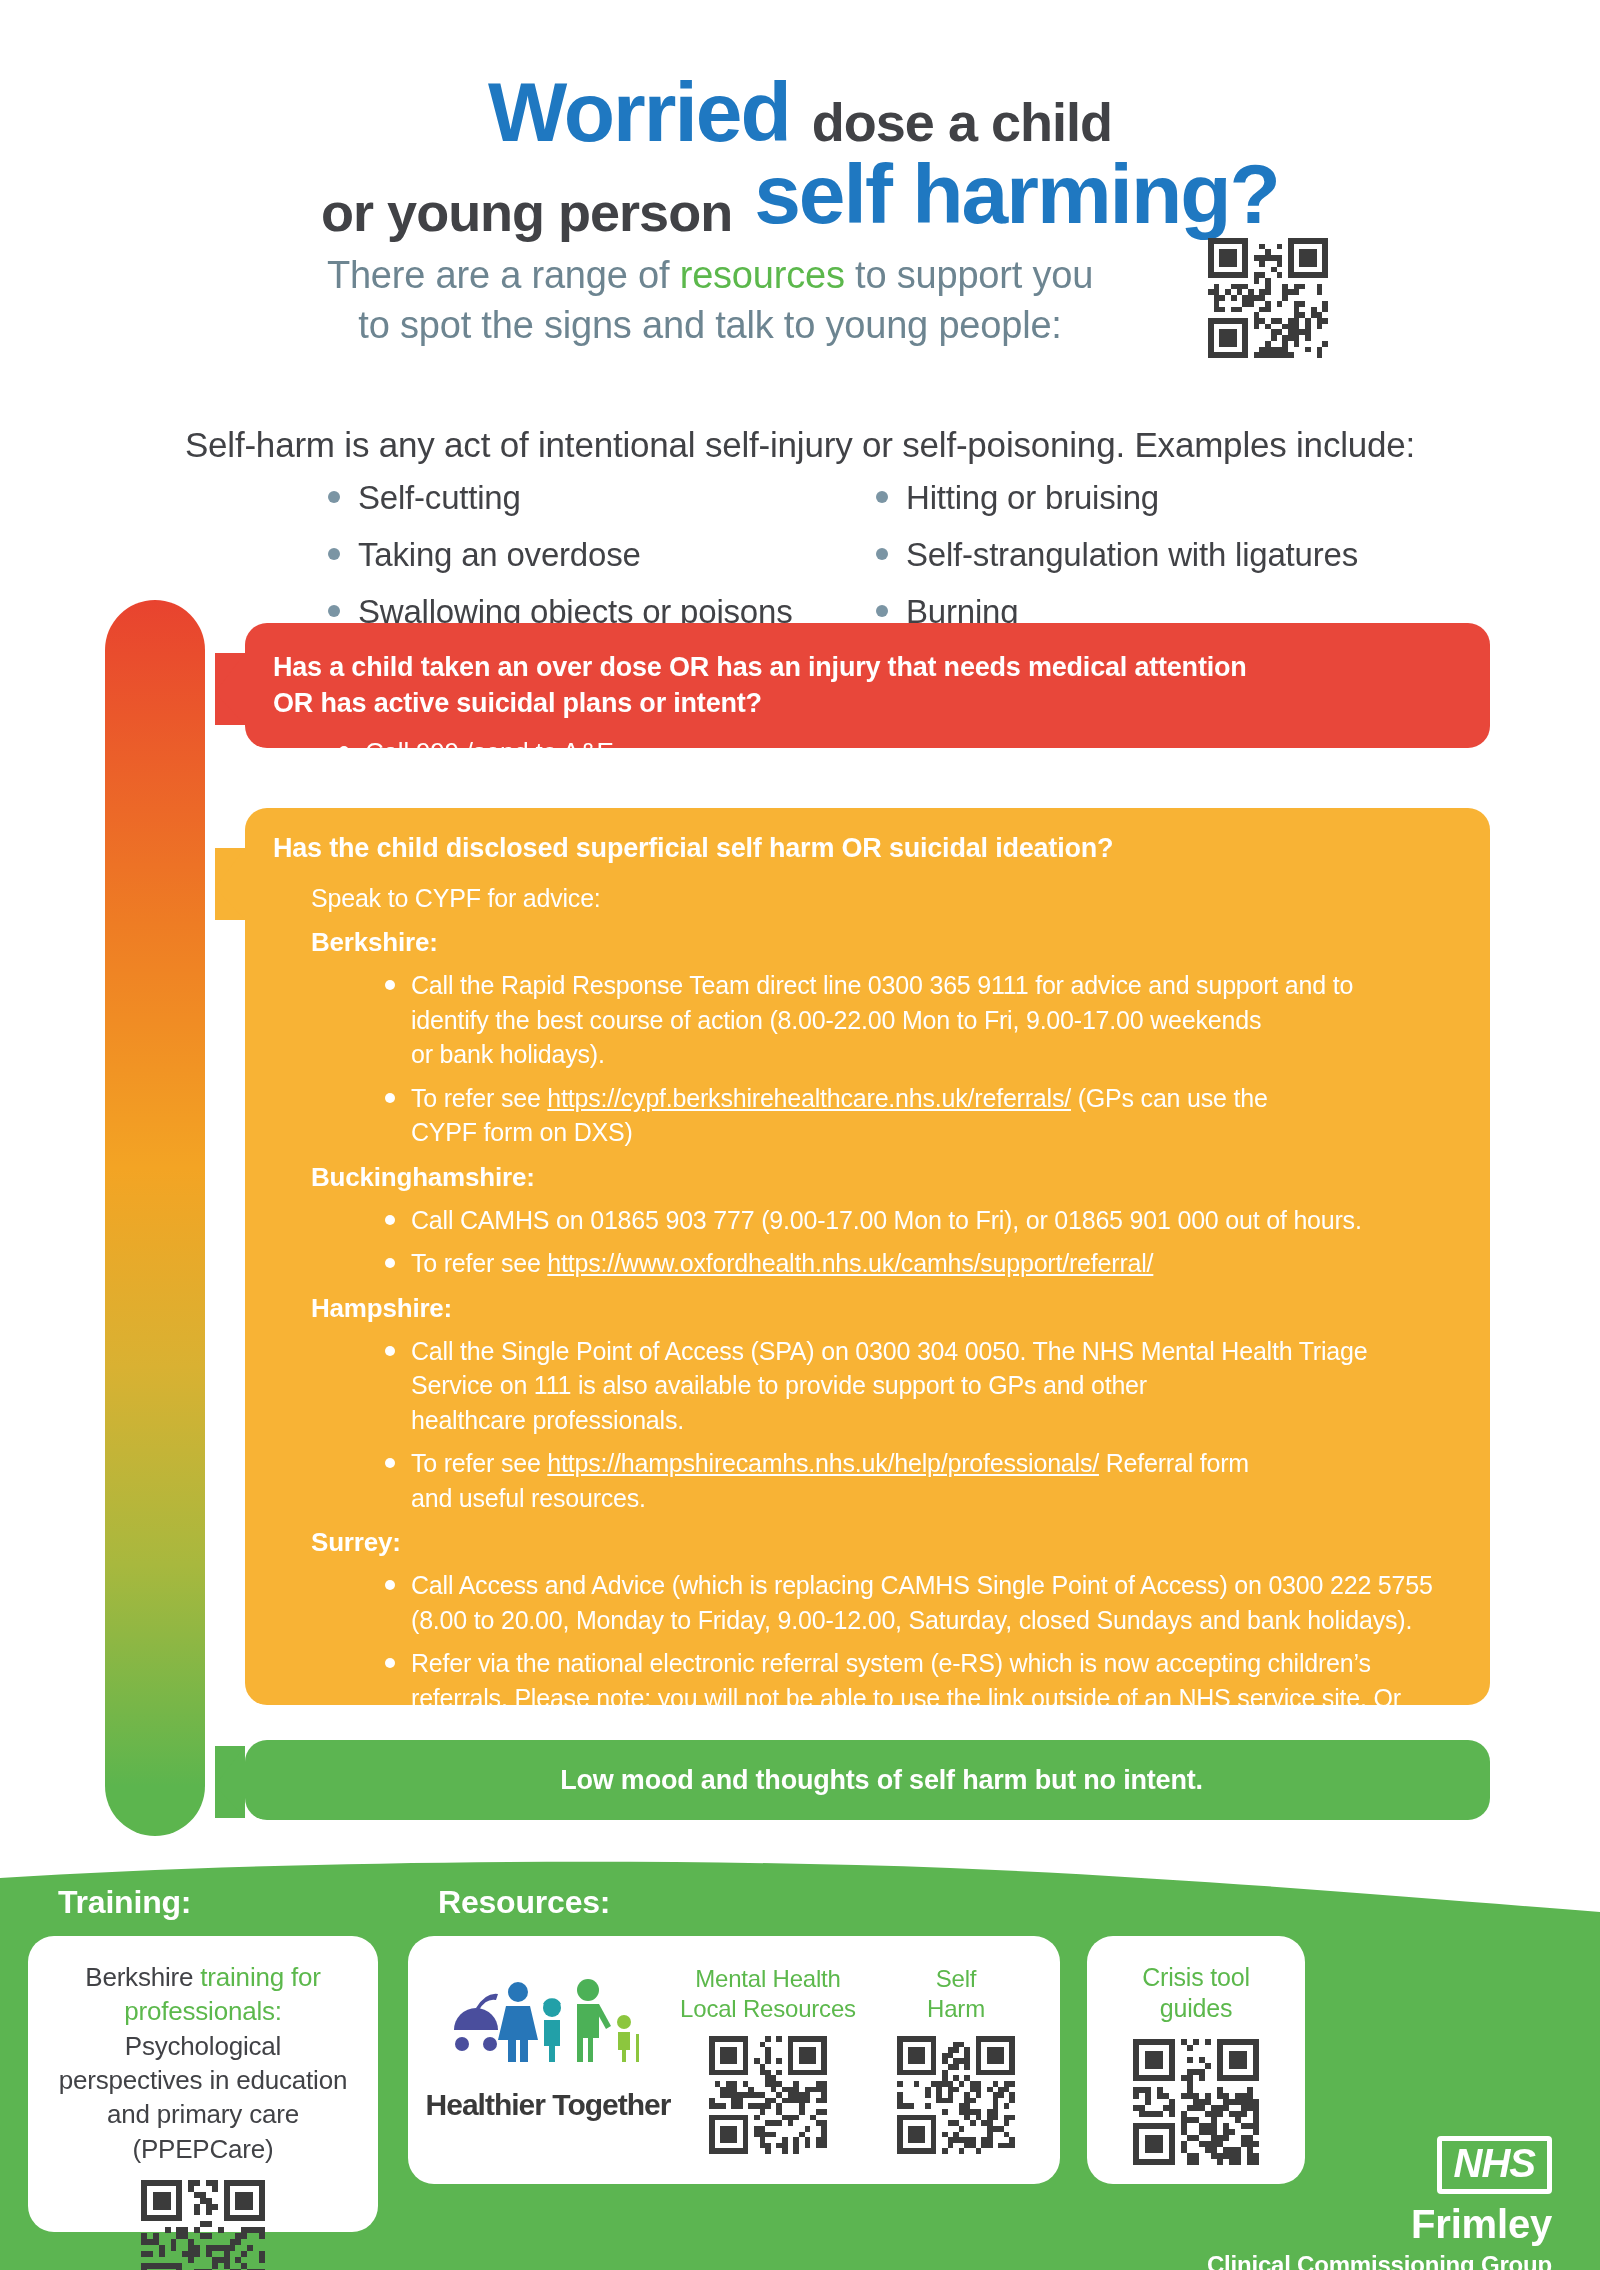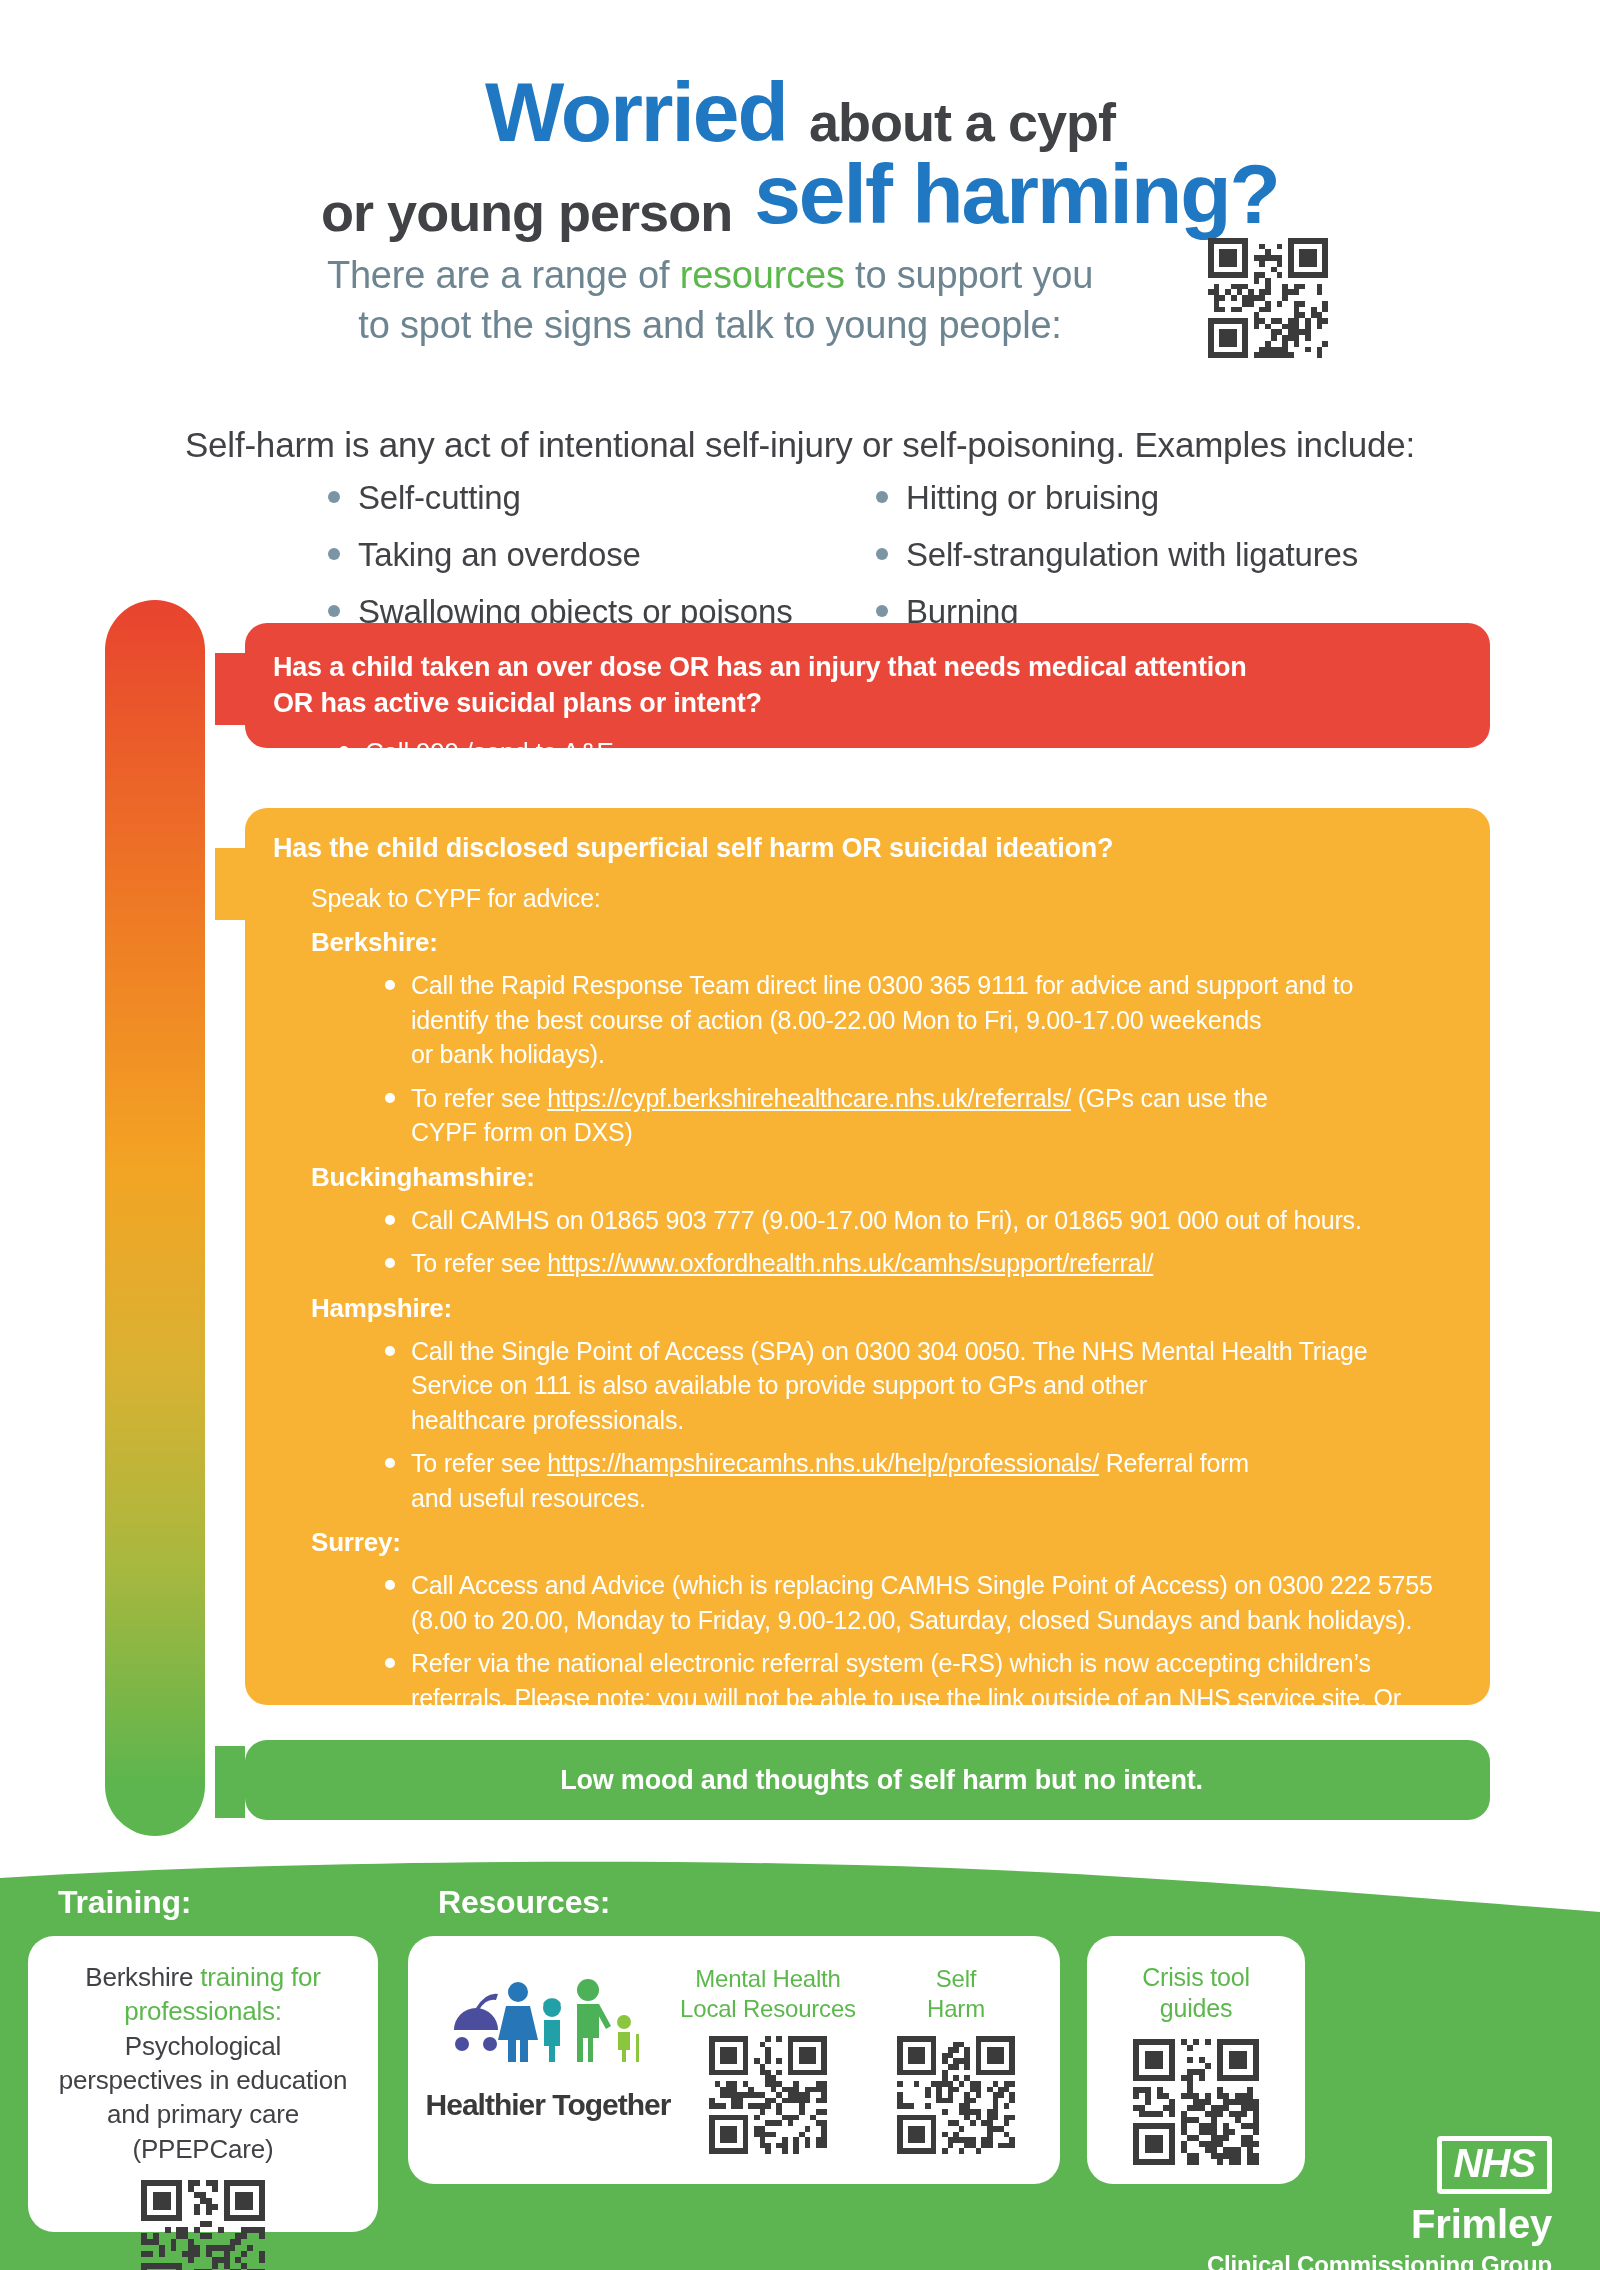--- a/index.html
+++ b/index.html
@@ -80,21 +80,21 @@
   .nhs-frimley{font-size:40px;font-weight:bold;margin-top:8px;}
   .nhs-ccg{font-size:24px;font-weight:bold;margin-top:4px;}
 </style>
 </head>
 <body>
 
 <div class="page">
 
   <div class="title-line title-l1">
     <span class="t-big">Worried</span>
-    <span class="t-small">about a cypf</span>
+    <span class="t-small">dose a child</span>
   </div>
   <div class="title-line title-l2">
     <span class="t-small">or young person</span>
     <span class="t-big">self harming?</span>
   </div>
 
   <div class="subtitle">
     <span>There are a range of </span><span class="hl">resources</span><span> to support you</span><br>
     <span>to spot the signs and talk to young people:</span>
   </div>

